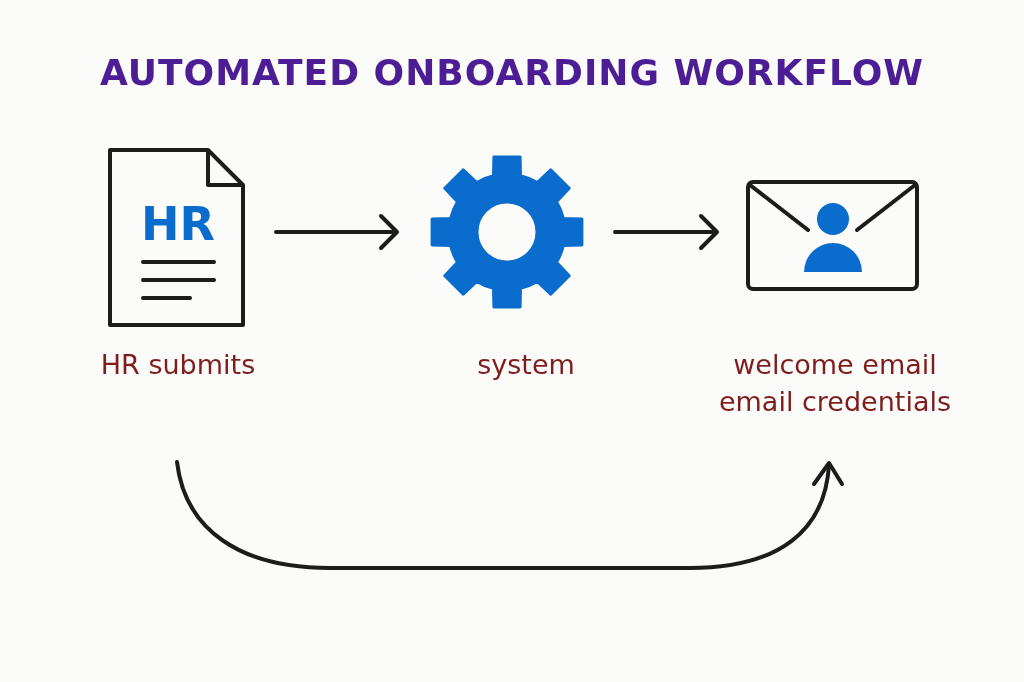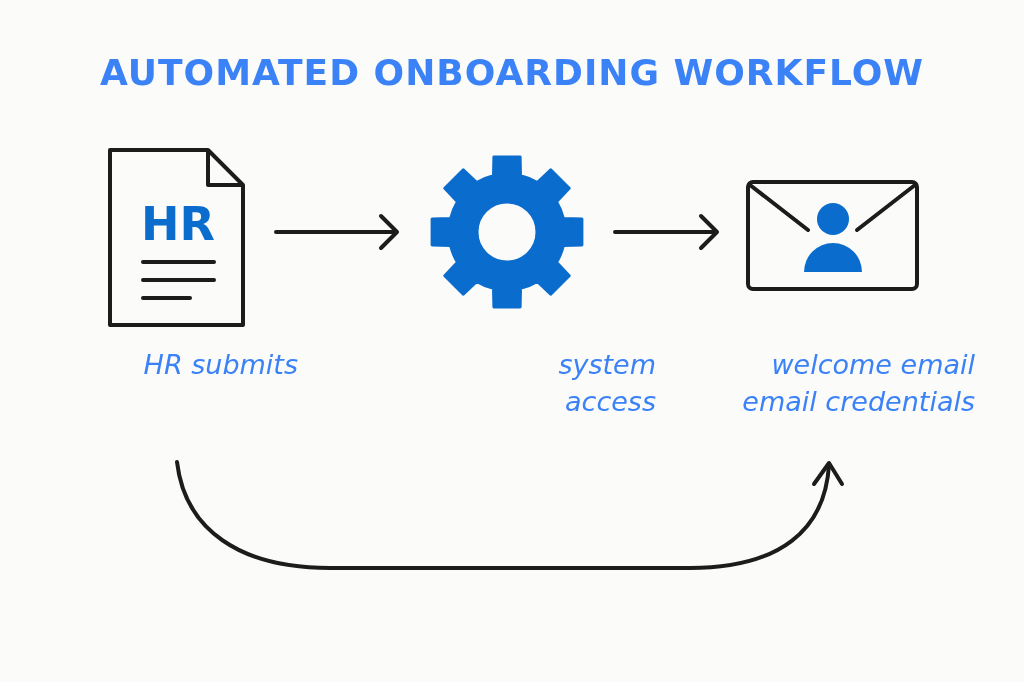--- a/index.html
+++ b/index.html
@@ -1,21 +1,21 @@
 <!DOCTYPE html>
 <html><head>
 <meta charset="utf-8">
 <style>
   html, body { margin:0; padding:0; }
   body { width:1024px; height:682px; background:#fbfbfa; position:relative; overflow:hidden;
          font-family:"DejaVu Sans", sans-serif; color:#1c1c1c; }
   .title { position:absolute; left:0; top:52px; width:1024px; text-align:center;
-           font-size:36px; font-weight:bold; letter-spacing:1px; color:#3b82f6; }
+           font-size:36px; font-weight:bold; letter-spacing:1px; color:#4c1d95; }
   svg.diagram { position:absolute; left:0; top:0; }
-  .label { position:absolute; text-align:right; font-size:27px; line-height:37px; color:#3b82f6;font-style:italic; }
+  .label { position:absolute; text-align:center; font-size:27px; line-height:37px; color:#7f1d1d; }
   .label span { display:block; }
 </style>
 </head>
 <body>
 
 <div class="title">AUTOMATED ONBOARDING WORKFLOW</div>
 
 <svg class="diagram" width="1024" height="682" viewBox="0 0 1024 682">
 
   <g>
@@ -53,18 +53,17 @@
     <path d="M177 462 C185 530 240 568 330 568 L690 568 C780 568 825 530 829 465" fill="none" stroke="#1c1c1c" stroke-width="4" stroke-linecap="round"></path>
     <polyline points="814,484 829,463 842,484" fill="none" stroke="#1c1c1c" stroke-width="4" stroke-linecap="round" stroke-linejoin="round"></polyline>
   </g>
 </svg>
 
 <div class="label" style="left:58px; top:346px; width:240px;">
   <span>HR submits</span>
 </div>
 <div class="label" style="left:396px; top:346px; width:260px;">
   <span>system</span>
-  <span>access</span>
 </div>
 <div class="label" style="left:695px; top:346px; width:280px;">
   <span>welcome email</span>
   <span>email credentials</span>
 </div>
 
 </body></html>

